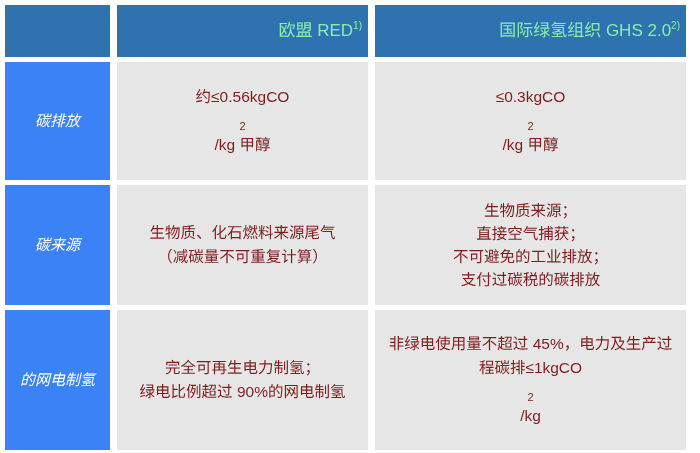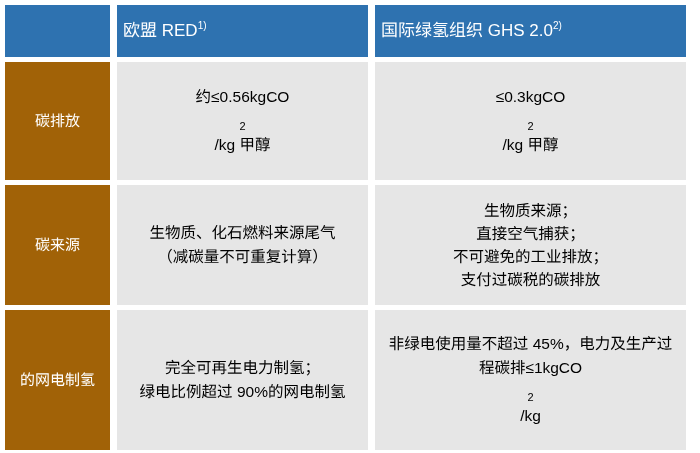--- a/index.html
+++ b/index.html
@@ -34,24 +34,24 @@
 
   col.c-label  { width: 105px; }
   col.c-eu     { width: 251px; }
   col.c-ghs    { width: 311px; }
 
   
   tr.head-row { height: 52px; }
 
   th.hd {
     background: #2e72b0;
-    color: #ffffff;
+    color: #86efac;
     font-weight: normal;
     font-size: 17px;
-    text-align: left;
+    text-align: right;
     vertical-align: middle;
     padding: 0 6px;
     border: 0;
     line-height: 1.25;
   }
   th.hd.corner {
     background: #2e72b0;
   }
 
   sup.note {
@@ -59,33 +59,34 @@
     vertical-align: super;
     line-height: 0;
   }
 
   
   tr.r1 { height: 118px; }
   tr.r2 { height: 120px; }
   tr.r3 { height: 140px; }
 
   td.row-label {
-    background: #a16207;
+    background: #3b82f6;
     color: #ffffff;
     font-size: 15px;
     text-align: center;
     vertical-align: middle;
     padding: 0 4px;
     line-height: 1.3;
     white-space: nowrap;
+    font-style: italic;
   }
 
   td.cell {
     background: #e6e6e6;
-    color: #000000;
+    color: #7f1d1d;
     font-size: 15.5px;
     text-align: center;
     vertical-align: middle;
     padding: 6px 10px;
     line-height: 1.55;
   }
 
   td.cell.tight {
     line-height: 1.5;
   }

